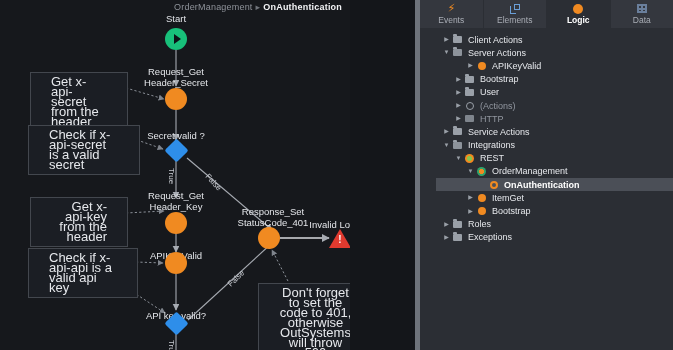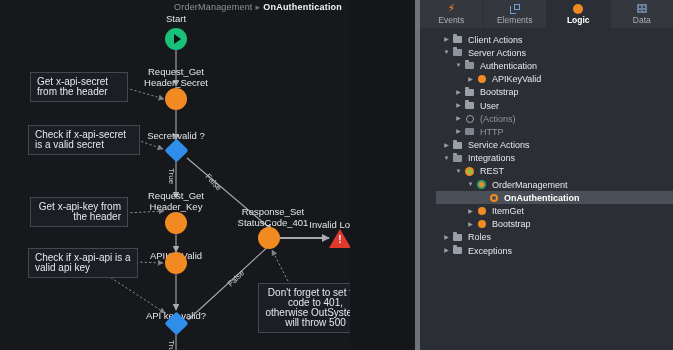--- a/index.html
+++ b/index.html
@@ -26,22 +26,22 @@
   .nodelabel{
     position:absolute;color:#e3e5e9;font-size:9.5px;line-height:11px;
     text-align:center;white-space:nowrap;pointer-events:none;
   }
   .edgelabel{
     position:absolute;color:#c9ccd2;font-size:8px;white-space:nowrap;
     pointer-events:none;
   }
   .comment{
     position:absolute;background:#1b1e24;border:1px solid #43474e;
-    color:#e6e8ec;font-size:10px;line-height:10px;
-    padding:4px 6px;box-sizing:border-box;
+    color:#e6e8ec;font-size:13px;line-height:10px;
+    padding:4px 20px;box-sizing:border-box;
   }
 
   
   .node{position:absolute;}
   .node-action{
     width:22px;height:22px;border-radius:50%;
     background:#f08a21;box-shadow:0 0 0 0 rgba(0,0,0,0);
   }
   .node-if{
     width:17px;height:17px;background:#2e8eea;
@@ -274,27 +274,20 @@
         </span>
         <span class="lbl">Client Actions</span>
       </div>
       <div class="row ind1">
         <span class="arrow">▼</span>
         <span class="ico">
           <span class="folder open"></span>
         </span>
         <span class="lbl">Server Actions</span>
       </div>
-      <div class="row ind2">
-        <span class="arrow">▼</span>
-        <span class="ico">
-          <span class="folder open"></span>
-        </span>
-        <span class="lbl">Authentication</span>
-      </div>
       <div class="row ind3">
         <span class="arrow">▶</span>
         <span class="ico">
           <span class="ball"></span>
         </span>
         <span class="lbl">APIKeyValid</span>
       </div>
       <div class="row ind2">
         <span class="arrow">▶</span>
         <span class="ico">

